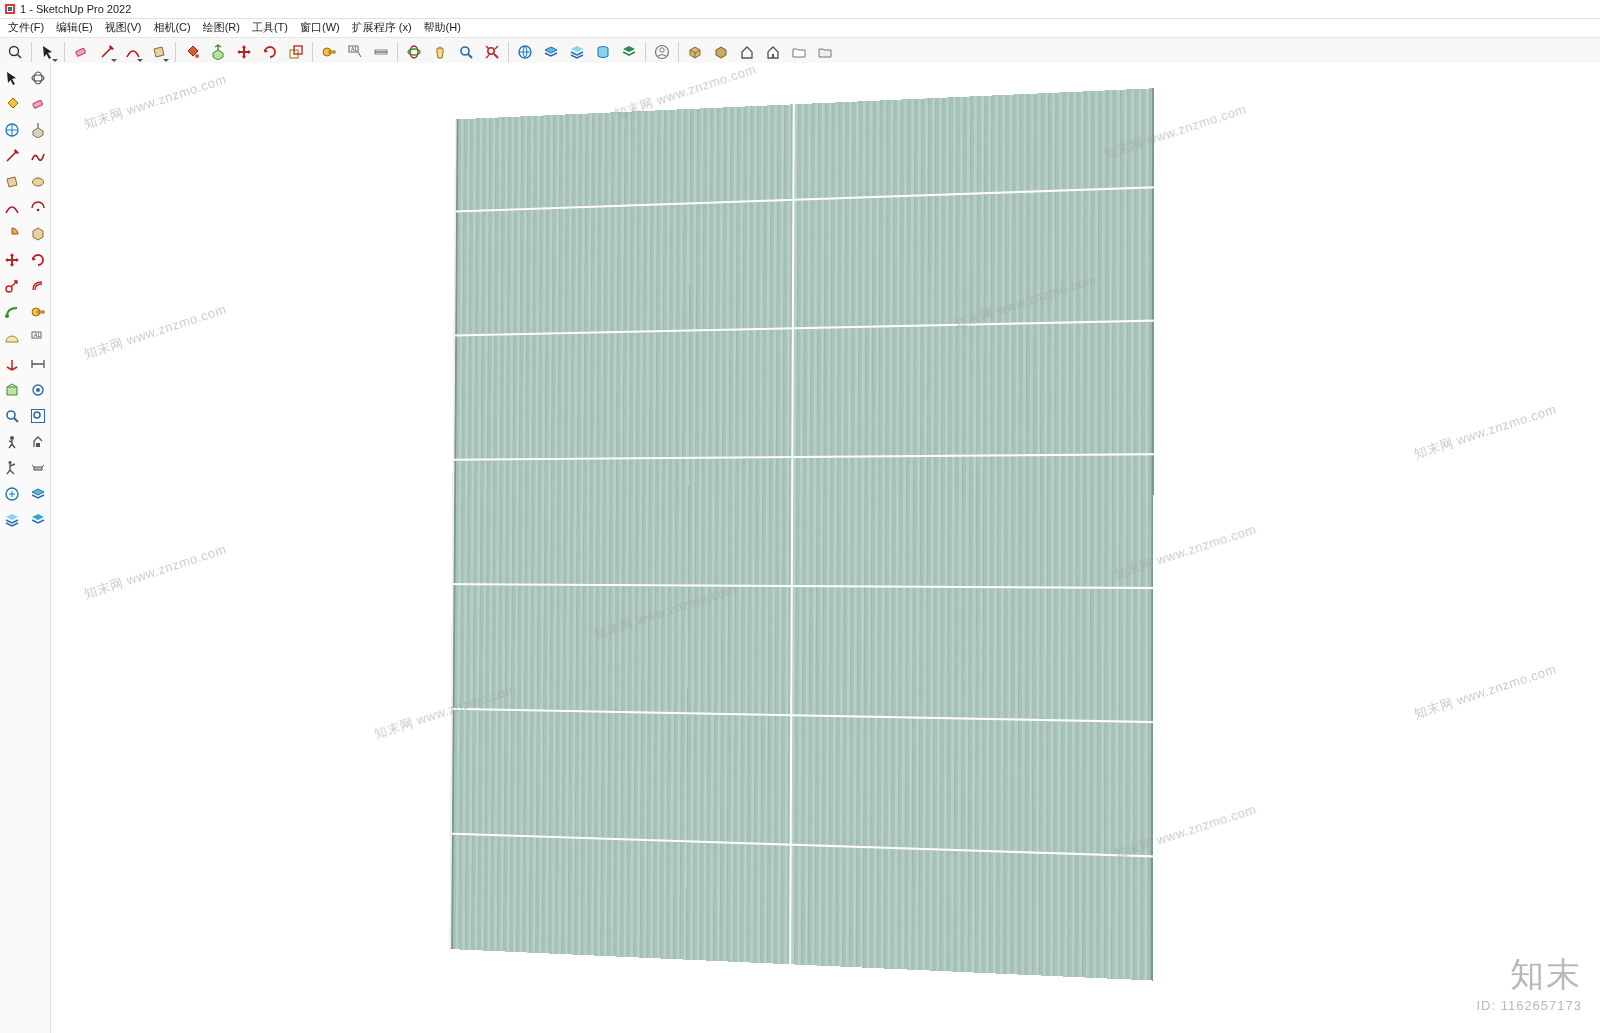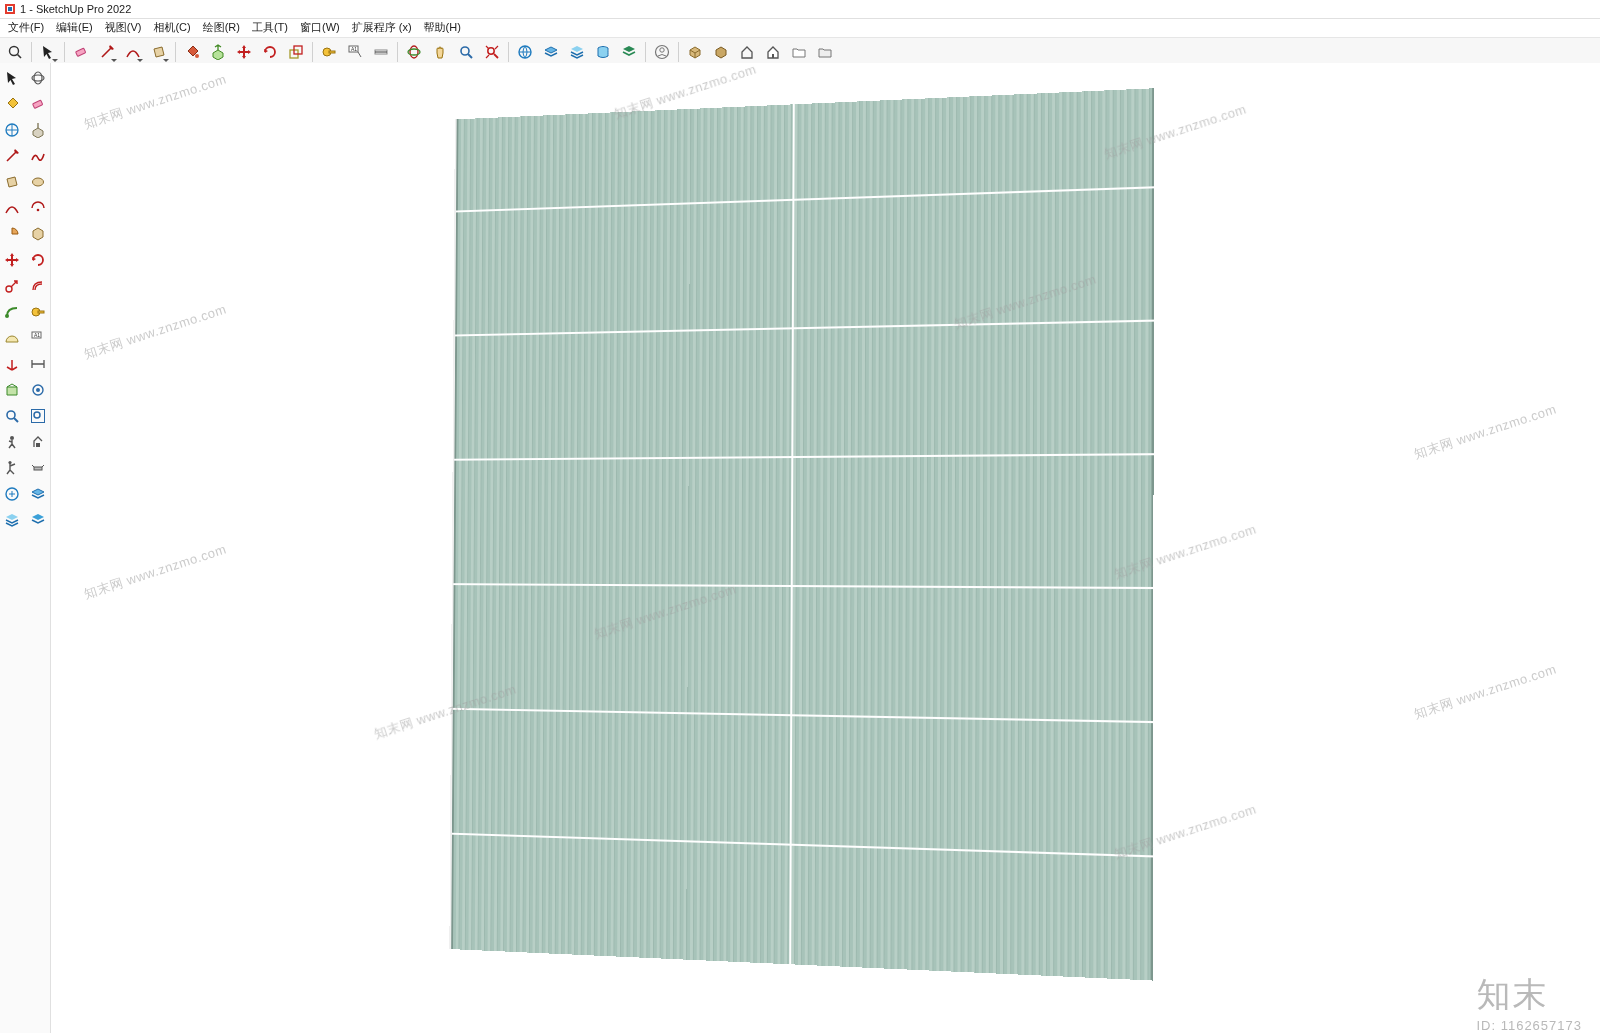--- a/index.html
+++ b/index.html
@@ -21,21 +21,21 @@
 .left-toolbox .row{display:flex;}
 .left-toolbox .lbtn{width:22px;height:22px;display:flex;align-items:center;justify-content:center;margin:1px;border:1px solid transparent;border-radius:2px;}
 .viewport{flex:1;position:relative;background:#fff;overflow:hidden;}
 
 .panel-3d{position:absolute;left:380px;top:40px;width:720px;height:860px;transform:perspective(2400px) rotateY(-14deg) rotateX(1deg);transform-origin:center center;box-shadow:-2px 0 0 rgba(0,0,0,.06);}
 .panel-3d .sheet{position:absolute;inset:0;background:repeating-linear-gradient(to right,#a7c3b9 0,#a7c3b9 3px,#b8cfc6 3px,#b8cfc6 6px,#9db9af 6px,#9db9af 7px);border-left:2px solid #7d978e;border-right:2px solid #7d978e;}
 .panel-3d .hline{position:absolute;left:0;right:0;height:2px;background:#fff;}
 .panel-3d .vline{position:absolute;top:0;bottom:0;width:2px;background:#fff;}
 
 .wm{position:absolute;font-size:13px;color:rgba(160,160,160,.55);transform:rotate(-18deg);white-space:nowrap;pointer-events:none;letter-spacing:.5px;}
-.wm-big{position:absolute;right:18px;bottom:0;text-align:left;color:#b9b9b9;pointer-events:none;margin-left:36px;}
+.wm-big{position:absolute;right:18px;bottom:20px;text-align:right;color:#b9b9b9;pointer-events:none;margin-left:36px;}
 .wm-big .l1{font-size:34px;letter-spacing:2px;font-weight:500;}
 .wm-big .l2{font-size:13px;letter-spacing:1px;}
 
 svg{display:block;}
 </style>
 </head>
 <body>
 
 <div class="title-bar">
   <span class="app-icon">

